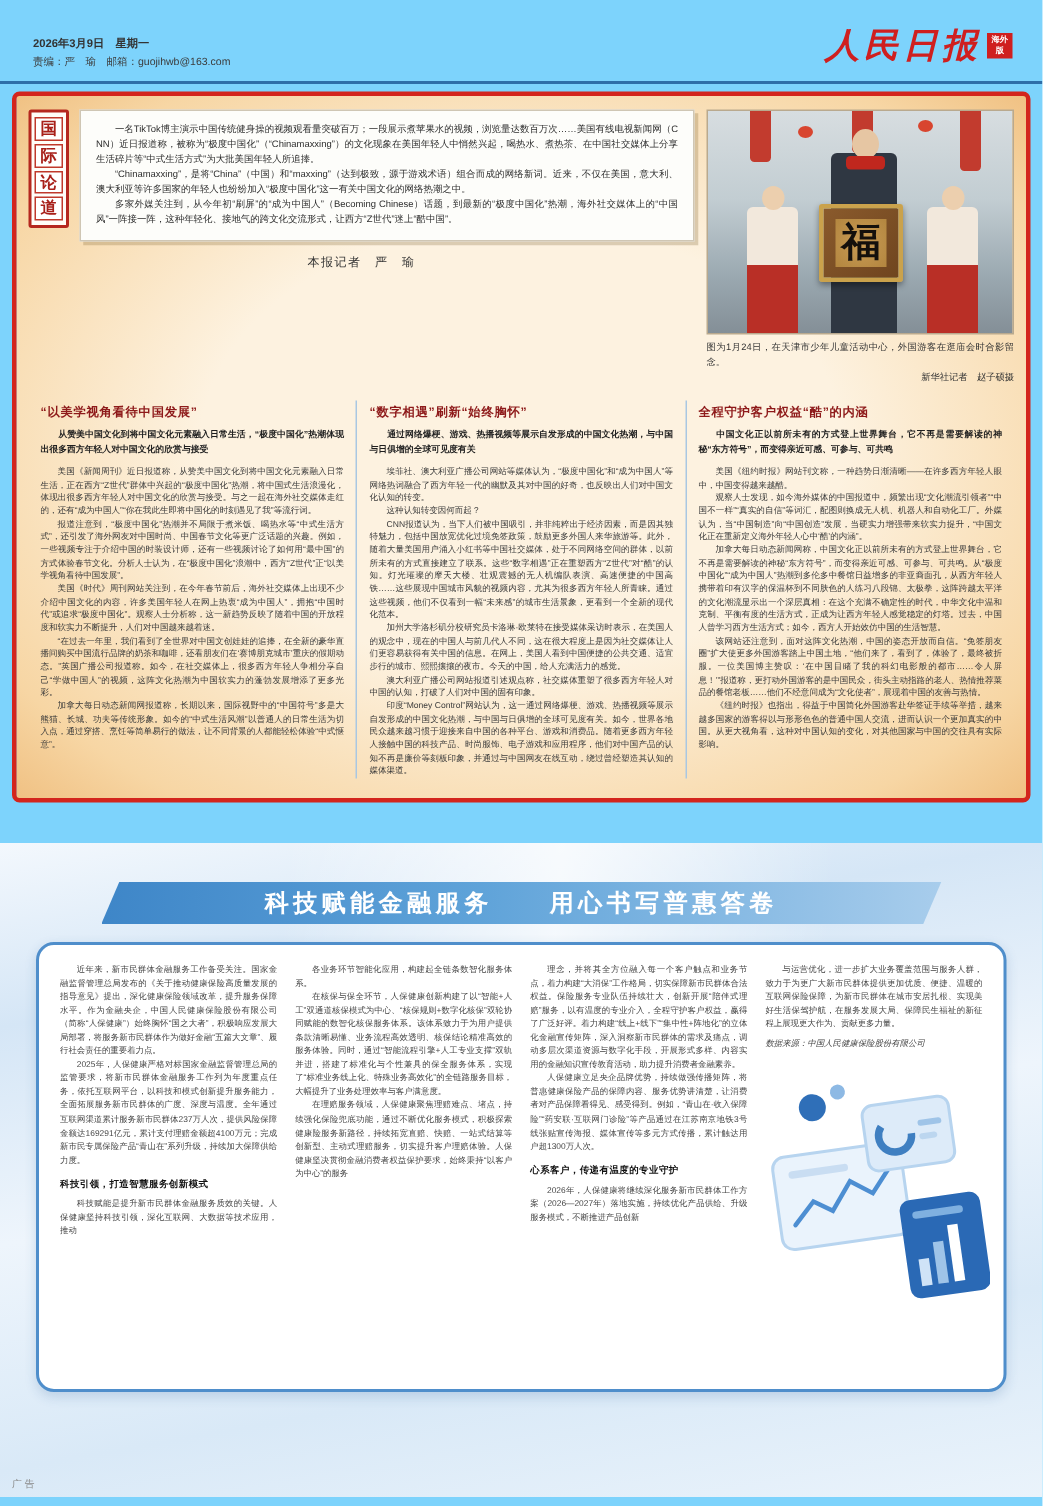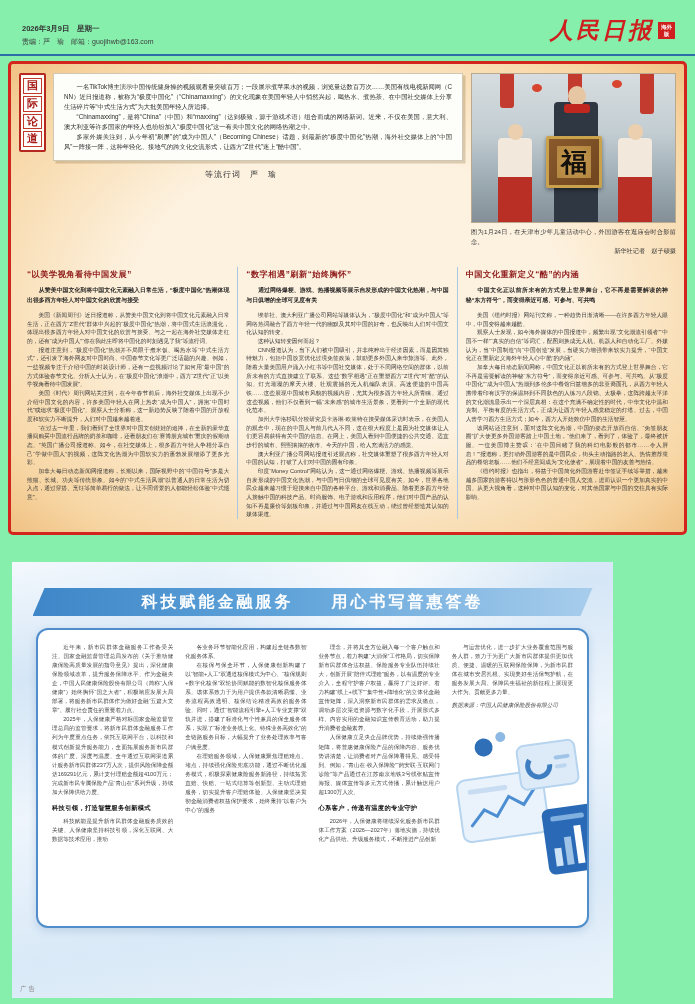--- a/index.html
+++ b/index.html
@@ -1,18 +1,18 @@
 <!DOCTYPE html>
 <html><head>
 <meta charset="utf-8">
 <style>
   * { margin:0; padding:0; box-sizing:border-box; }
   html,body { background:#fff; }
   body { font-family:"Liberation Sans","DejaVu Sans",sans-serif; color:#222; }
-  #page { position:relative; width:695px; height:1004px; background:#86efac; overflow:hidden; margin:0 auto; }
+  #page { position:relative; width:695px; height:1004px; background:#7dd3fc; overflow:hidden; margin:0 auto; }
 
   
   #masthead { display:flex; justify-content:space-between; align-items:flex-end;
     padding:26px 20px 6px 22px; border-bottom:2px solid #2e6ea8; height:56px; }
   .mh-left { font-size:7px; color:#3c3c3c; line-height:1.7; width:190px; }
   .mh-left .date { font-weight:bold; font-size:7.5px; color:#333; }
   .mh-center { display:flex; align-items:center; gap:4px; transform:translateY(-2px); }
   .paper-name { font-family:Liberation Mono, monospace; font-weight:900; font-size:23px; color:#cf1f1f;
     letter-spacing:3px; font-style:italic; }
   .edition-box { width:17px; background:#cf1f1f; color:#fff; font-size:5.5px; line-height:1.25;
@@ -70,21 +70,21 @@
   .acol + .acol { border-left:1px solid #a9c7e2; }
   .acol h3 { font-size:8.2px; color:#8e1a1a; font-weight:900;
     margin:2px 0 6px; letter-spacing:.5px; }
   .acol .intro { font-weight:bold; font-size:5.9px; line-height:1.6; color:#1f1f1f;
     text-indent:2em; text-align:justify; word-break:break-all; margin-bottom:6px; }
   .acol .paras p, .lead-list p { margin:0; }
   .acol .paras p { font-size:5.7px; line-height:1.52; color:#3a3a3a; text-indent:2em;
     text-align:justify; word-break:break-all; }
 
   
-  #ad { position:absolute; left:12px; top:562px; width:601px; height:436px; overflow:hidden;
+  #ad { position:absolute; left:0; top:562px; width:695px; height:436px; overflow:hidden;
     background:linear-gradient(170deg,#f3f8fd 0%,#d5e6f6 22%,#eef5fc 48%,#d9e9f7 75%,#eaf3fb 100%); }
   #ad::before { content:""; position:absolute; left:-80px; top:-30px; width:900px; height:180px;
     background:linear-gradient(100deg,rgba(255,255,255,0) 30%,rgba(255,255,255,.75) 50%,rgba(255,255,255,0) 70%);
     transform:rotate(-6deg); }
   .ad-banner { position:relative; width:560px; margin:26px auto 0; height:28px;
     background:linear-gradient(90deg,#3e86c8 0%,#5fa3d9 45%,#a8cdec 100%);
     clip-path:polygon(12px 0,100% 0,calc(100% - 12px) 100%,0 100%);
     display:flex; align-items:center; justify-content:center;
     color:#fff; font-weight:900; font-size:16px; letter-spacing:3px; }
   .ad-title { position:relative; text-align:center; margin-top:8px; font-size:22.5px; font-weight:900;
@@ -129,21 +129,21 @@
             <span>际</span>
             <span>论</span>
             <span>道</span>
           </div>
           <div class="lead-box lead-list">
               <p>一名TikTok博主演示中国传统健身操的视频观看量突破百万；一段展示煮苹果水的视频，浏览量达数百万次……美国有线电视新闻网（CNN）近日报道称，被称为“极度中国化”（“Chinamaxxing”）的文化现象在美国年轻人中悄然兴起，喝热水、煮热茶、在中国社交媒体上分享生活碎片等“中式生活方式”为大批美国年轻人所追捧。</p>
               <p>“Chinamaxxing”，是将“China”（中国）和“maxxing”（达到极致，源于游戏术语）组合而成的网络新词。近来，不仅在美国，意大利、澳大利亚等许多国家的年轻人也纷纷加入“极度中国化”这一有关中国文化的网络热潮之中。</p>
               <p>多家外媒关注到，从今年初“刷屏”的“成为中国人”（Becoming Chinese）话题，到最新的“极度中国化”热潮，海外社交媒体上的“中国风”一阵接一阵，这种年轻化、接地气的跨文化交流形式，让西方“Z世代”迷上“酷中国”。</p>
             </div>
         </div>
-        <div class="byline">等流行词　严　瑜</div>
+        <div class="byline">本报记者　严　瑜</div>
       </div>
 
       <div class="photo-col">
         <div class="photo">
           <div class="banner-deco" style="left:28px"></div>
           <div class="banner-deco" style="left:96px;height:28px"></div>
           <div class="banner-deco" style="left:168px;height:40px"></div>
           <div class="lantern" style="left:60px;top:10px"></div>
           <div class="lantern" style="left:140px;top:6px"></div>
           <div class="figure fig-man"></div>
@@ -180,21 +180,21 @@
         <div class="paras">
             <p>埃菲社、澳大利亚广播公司网站等媒体认为，“极度中国化”和“成为中国人”等网络热词融合了西方年轻一代的幽默及其对中国的好奇，也反映出人们对中国文化认知的转变。</p>
             <p>这种认知转变因何而起？</p>
             <p>CNN报道认为，当下人们被中国吸引，并非纯粹出于经济因素，而是因其独特魅力，包括中国放宽优化过境免签政策，鼓励更多外国人来华旅游等。此外，随着大量美国用户涌入小红书等中国社交媒体，处于不同网络空间的群体，以前所未有的方式直接建立了联系。这些“数字相遇”正在重塑西方“Z世代”对“酷”的认知。灯光璀璨的摩天大楼、壮观震撼的无人机编队表演、高速便捷的中国高铁……这些展现中国城市风貌的视频内容，尤其为很多西方年轻人所青睐。通过这些视频，他们不仅看到一幅“未来感”的城市生活景象，更看到一个全新的现代化范本。</p>
             <p>加州大学洛杉矶分校研究员卡洛琳·欧莱特在接受媒体采访时表示，在美国人的观念中，现在的中国人与前几代人不同，这在很大程度上是因为社交媒体让人们更容易获得有关中国的信息。在网上，美国人看到中国便捷的公共交通、适宜步行的城市、熙熙攘攘的夜市。今天的中国，给人充满活力的感觉。</p>
             <p>澳大利亚广播公司网站报道引述观点称，社交媒体重塑了很多西方年轻人对中国的认知，打破了人们对中国的固有印象。</p>
             <p>印度“Money Control”网站认为，这一通过网络爆梗、游戏、热播视频等展示自发形成的中国文化热潮，与中国与日俱增的全球可见度有关。如今，世界各地民众越来越习惯于迎接来自中国的各种平台、游戏和消费品。随着更多西方年轻人接触中国的科技产品、时尚服饰、电子游戏和应用程序，他们对中国产品的认知不再是廉价等刻板印象，并通过与中国网友在线互动，绕过曾经塑造其认知的媒体渠道。</p>
           </div>
       </div>
       <div class="acol">
-        <h3>中国文化重新定义“酷”的内涵</h3>
+        <h3>全程守护客户权益“酷”的内涵</h3>
         <div class="intro">中国文化正以前所未有的方式登上世界舞台，它不再是需要解读的神秘“东方符号”，而变得亲近可感、可参与、可共鸣</div>
         <div class="paras">
             <p>美国《纽约时报》网站刊文称，一种趋势日渐清晰——在许多西方年轻人眼中，中国变得越来越酷。</p>
             <p>观察人士发现，如今海外媒体的中国报道中，频繁出现“文化潮流引领者”“中国不一样”“真实的自信”等词汇，配图则换成无人机、机器人和自动化工厂。外媒认为，当“中国制造”向“中国创造”发展，当硬实力增强带来软实力提升，“中国文化正在重新定义海外年轻人心中‘酷’的内涵”。</p>
             <p>加拿大每日动态新闻网称，中国文化正以前所未有的方式登上世界舞台，它不再是需要解读的神秘“东方符号”，而变得亲近可感、可参与、可共鸣。从“极度中国化”“成为中国人”热潮到多伦多中餐馆日益增多的非亚裔面孔，从西方年轻人携带着印有汉字的保温杯到不同肤色的人练习八段锦、太极拳，这阵跨越太平洋的文化潮流显示出一个深层真相：在这个充满不确定性的时代，中华文化中温和克制、平衡有度的生活方式，正成为让西方年轻人感觉稳定的灯塔。过去，中国人曾学习西方生活方式；如今，西方人开始效仿中国的生活智慧。</p>
             <p>该网站还注意到，面对这阵文化热潮，中国的姿态开放而自信。“免签朋友圈”扩大使更多外国游客踏上中国土地，“他们来了，看到了，体验了，最终被折服。一位美国博主赞叹：‘在中国目睹了我的科幻电影般的都市……令人屏息！’”报道称，更打动外国游客的是中国民众，街头主动指路的老人、热情推荐菜品的餐馆老板……他们不经意间成为“文化使者”，展现着中国的友善与热情。</p>
             <p>《纽约时报》也指出，得益于中国简化外国游客赴华签证手续等举措，越来越多国家的游客得以与形形色色的普通中国人交流，进而认识一个更加真实的中国。从更大视角看，这种对中国认知的变化，对其他国家与中国的交往具有实际影响。</p>
           </div>
       </div>
     </div>

